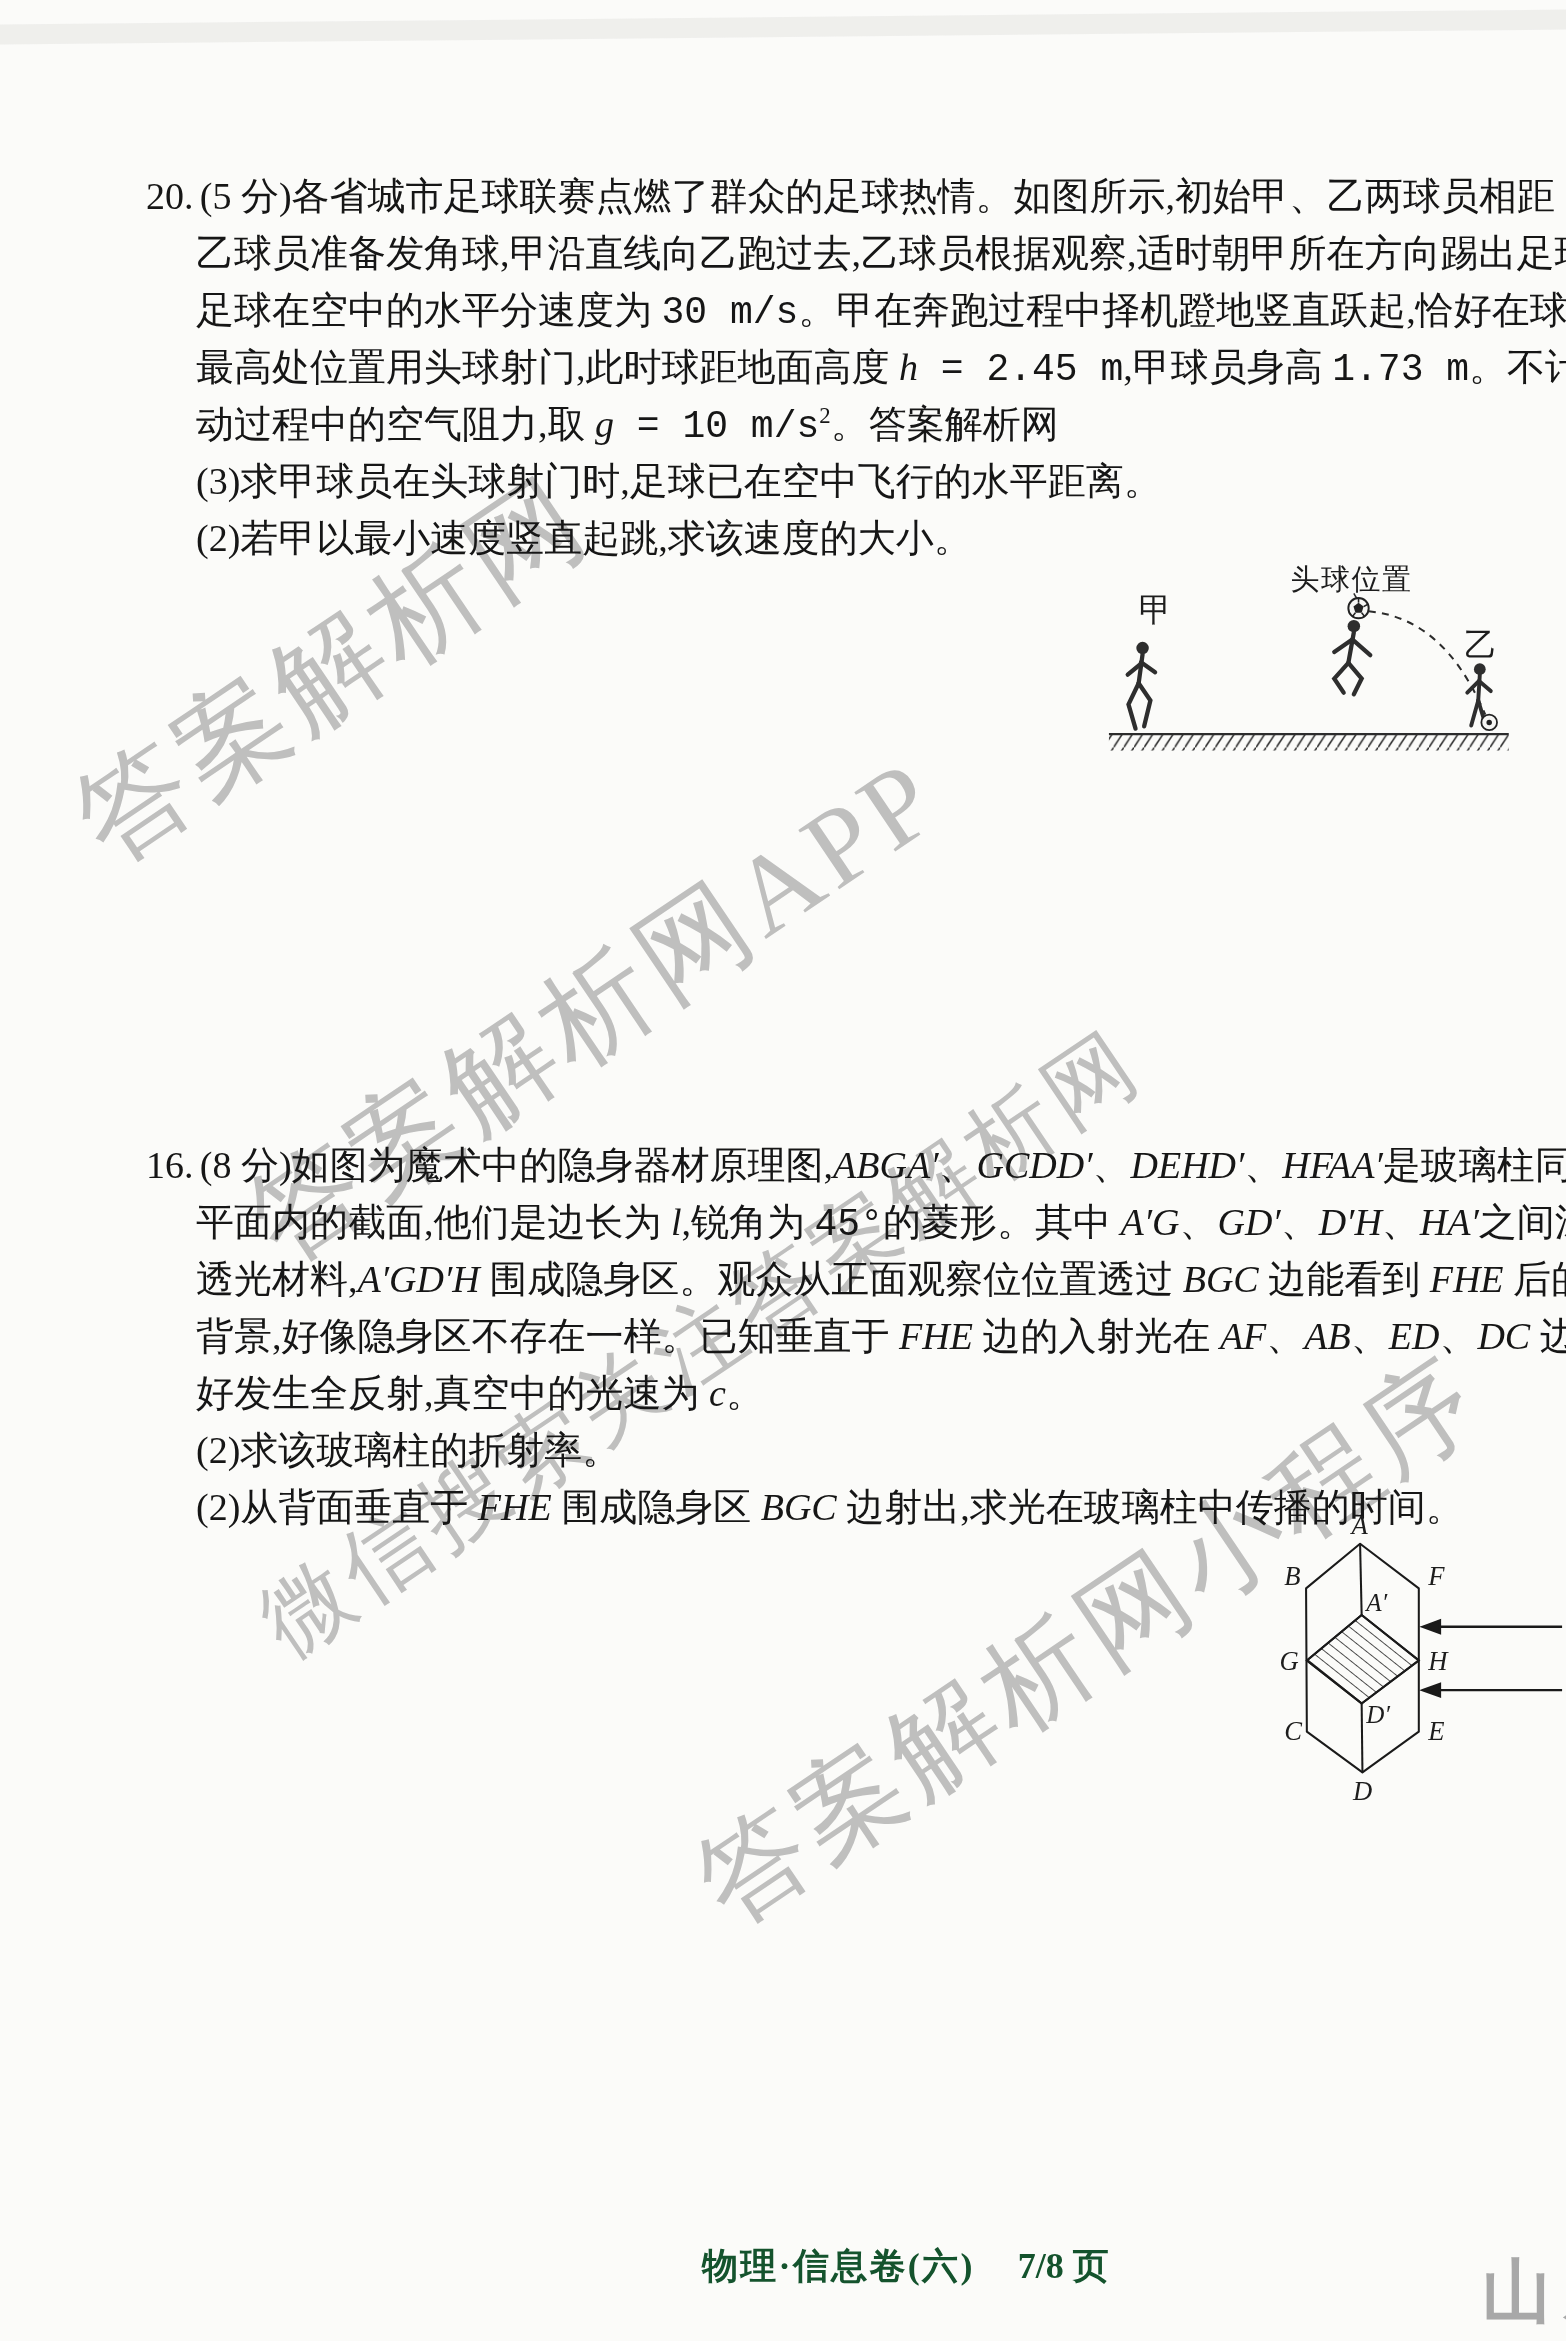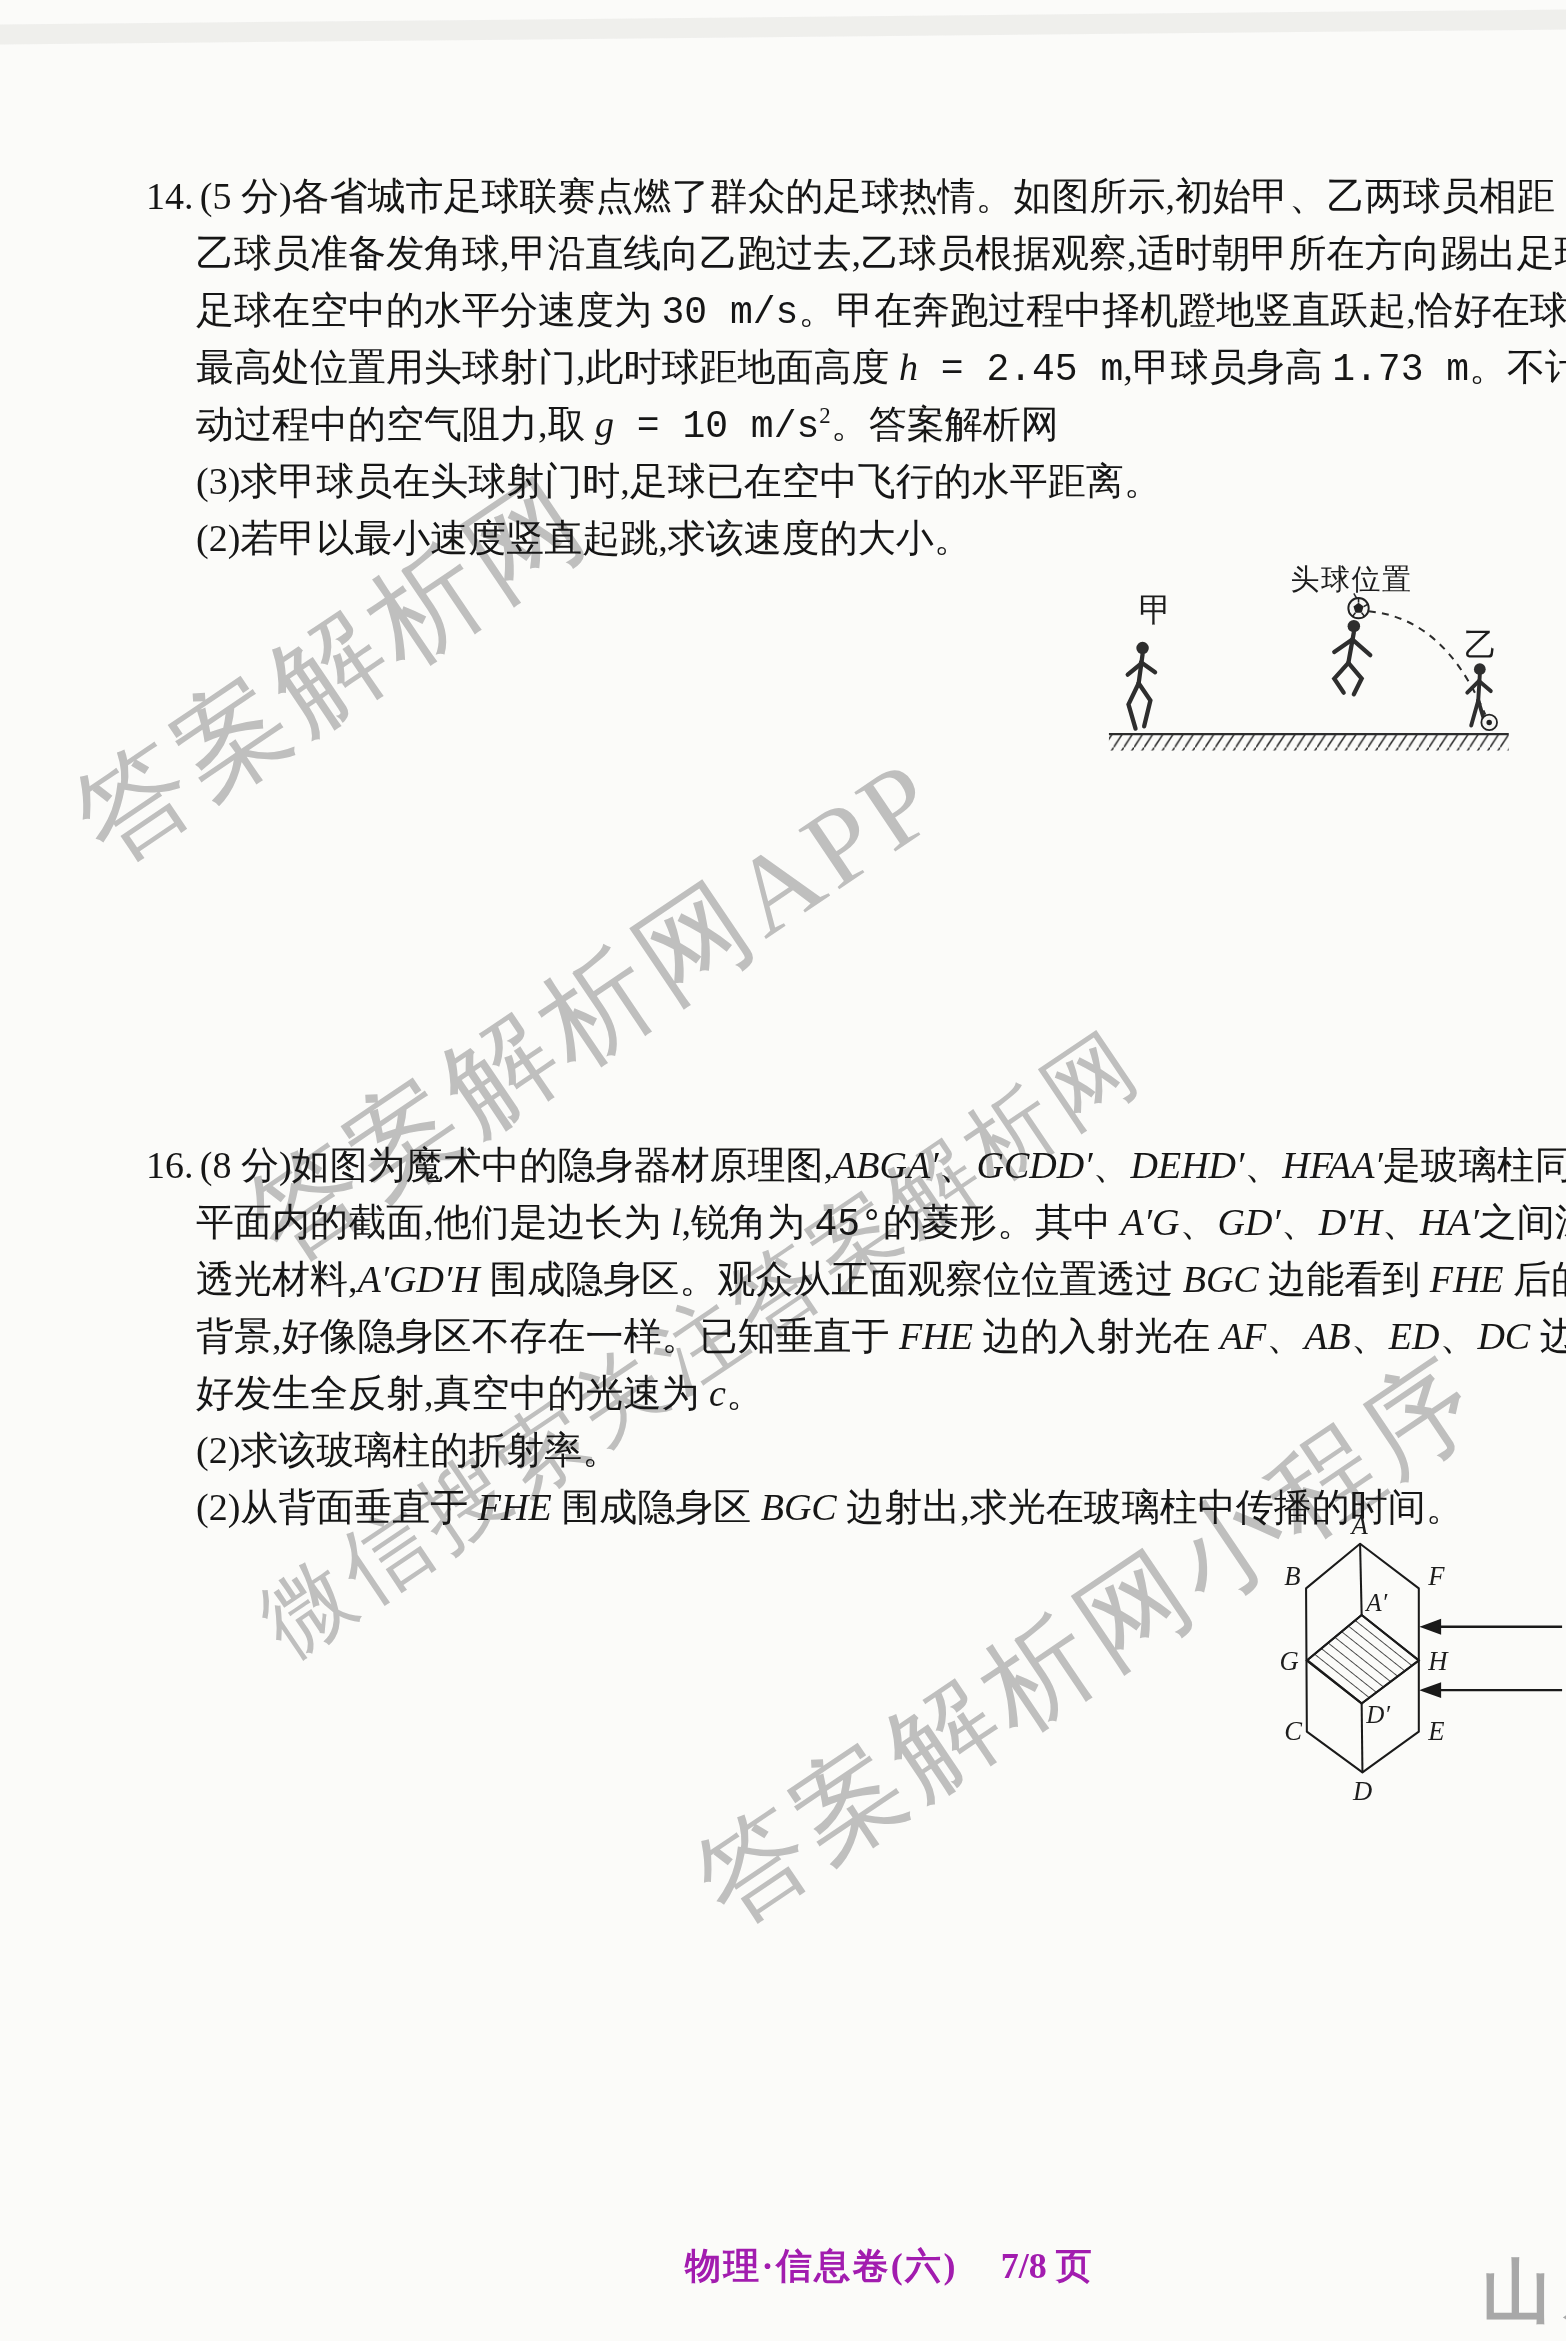--- a/index.html
+++ b/index.html
@@ -35,22 +35,22 @@
   .rm{font-family:Liberation Mono, monospace;}
   .ri{font-family:"Liberation Serif","DejaVu Serif",serif;font-style:italic;}
   .rsup{font-family:"Liberation Serif","DejaVu Serif",serif;vertical-align:super;font-size:60%;line-height:0;}
   
   .fig15{position:absolute;left:1093px;top:544px;}
   .fig16{position:absolute;left:1245px;top:1488px;}
   .figtext{font-family:"Liberation Serif","DejaVu Serif",serif;fill:#1d1d1d;}
   .figitalic{font-style:italic;}
   
   .footer{
-    position:absolute;left:685px;top:2242px;font-size:36px;font-weight:bold;
-    white-space:nowrap;color:#a21caf;
+    position:absolute;left:702px;top:2242px;font-size:36px;font-weight:bold;
+    white-space:nowrap;color:#14532d;
   }
   .ftitle{letter-spacing:2.3px;}
   .fpage{margin-left:43px;}
   
   .corner{
     position:absolute;left:1482px;top:2246px;font-size:69px;font-weight:bold;
     color:#a8a8a8;letter-spacing:12.5px;white-space:nowrap;
   }
 </style>
 </head>
@@ -59,21 +59,21 @@
 <div class="page">
 
   <div class="scan-band"></div>
 
   <div class="wm wm1">答案解析网</div>
   <div class="wm wm2">答案解析网APP</div>
   <div class="wm wm3">微信搜索关注答案解析网</div>
   <div class="wm wm4">答案解析网小程序</div>
 
   <section class="problem p15">
-    <div class="line"><span class="pnum">14.</span><span><span class="rc">(5 分)各省城市足球联赛点燃了群众的足球热情。如图所示,初始甲、乙两球员相距 </span><span class="rm">36 m</span></span></div>
+    <div class="line"><span class="pnum">20.</span><span><span class="rc">(5 分)各省城市足球联赛点燃了群众的足球热情。如图所示,初始甲、乙两球员相距 </span><span class="rm">36 m</span></span></div>
     <div class="line indent"><span><span class="rc">乙球员准备发角球,甲沿直线向乙跑过去,乙球员根据观察,适时朝甲所在方向踢出足球,</span></span></div>
     <div class="line indent"><span><span class="rc">足球在空中的水平分速度为 </span><span class="rm">30 m/s</span><span class="rc">。甲在奔跑过程中择机蹬地竖直跃起,恰好在球的轨迹</span></span></div>
     <div class="line indent"><span><span class="rc">最高处位置用头球射门,此时球距地面高度 </span><span class="ri">h</span><span class="rm"> = 2.45 m</span><span class="rc">,甲球员身高 </span><span class="rm">1.73 m</span><span class="rc">。不计人、球运</span></span></div>
     <div class="line indent"><span><span class="rc">动过程中的空气阻力,取 </span><span class="ri">g</span><span class="rm"> = 10 m/s</span><span class="rsup">2</span><span class="rc">。答案解析网</span></span></div>
     <div class="line indent"><span><span class="rc">(3)求甲球员在头球射门时,足球已在空中飞行的水平距离。</span></span></div>
     <div class="line indent"><span><span class="rc">(2)若甲以最小速度竖直起跳,求该速度的大小。</span></span></div>
   </section>
 
   <svg class="fig15" width="427" height="223" viewBox="0 0 545 285">
     <defs>

